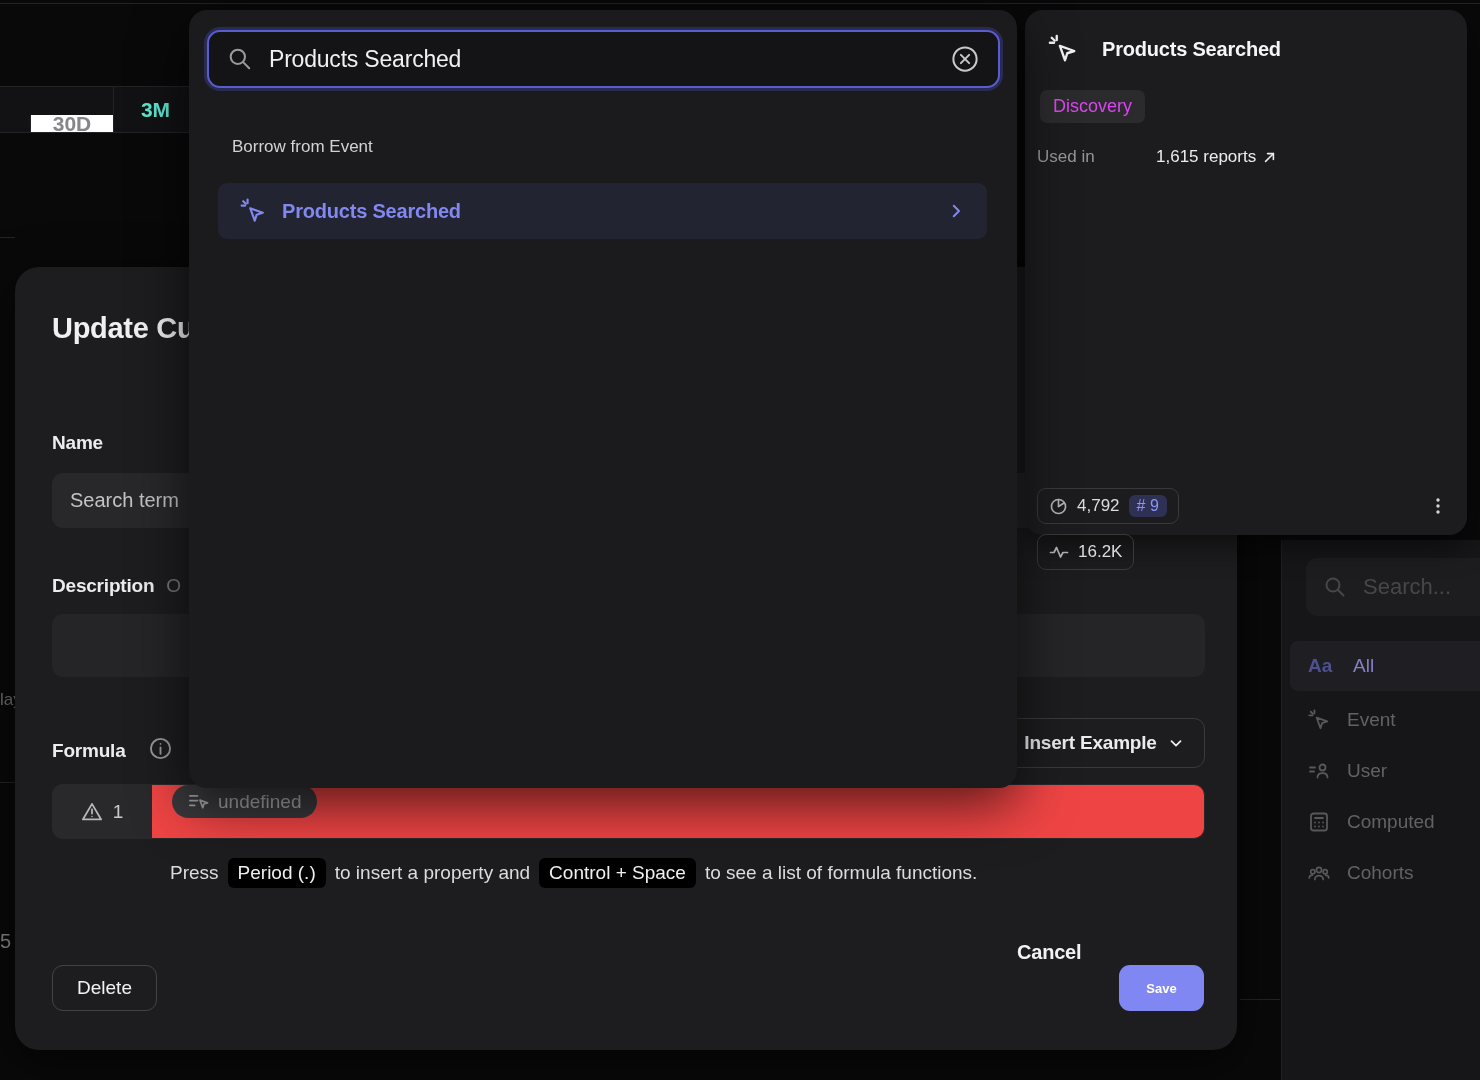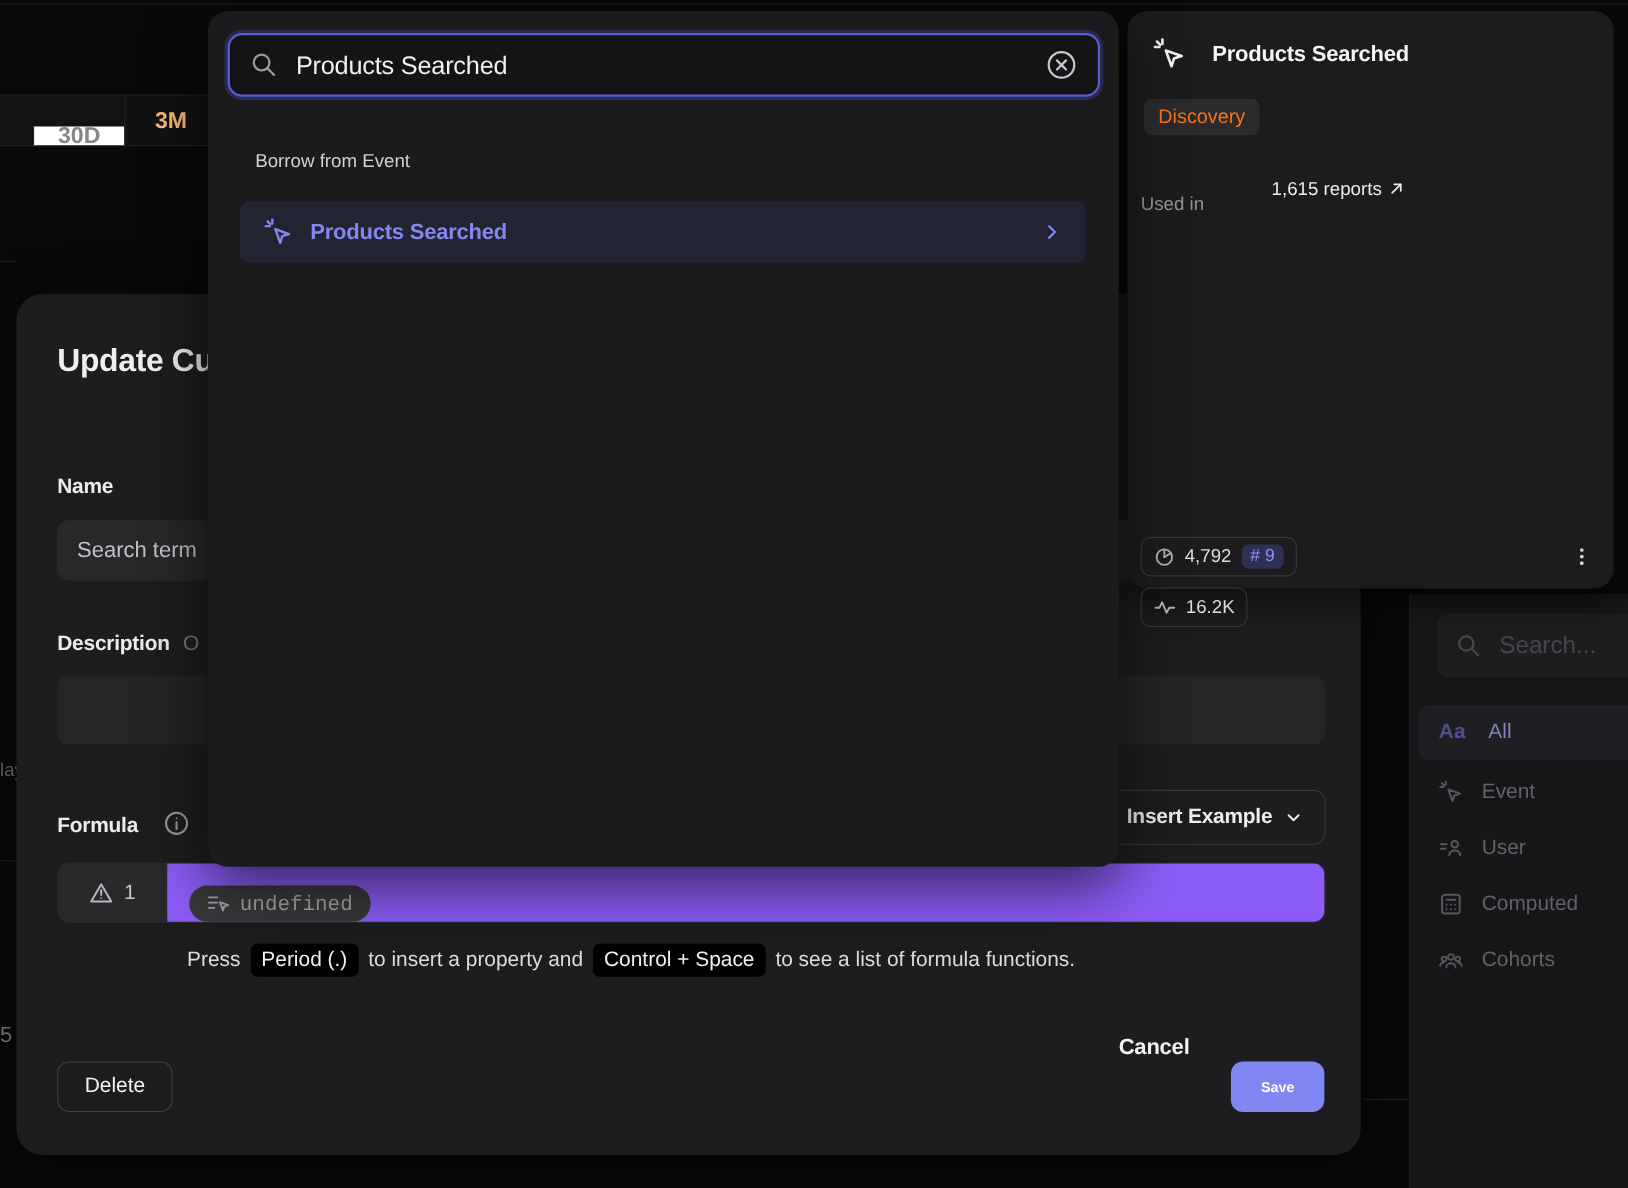--- a/index.html
+++ b/index.html
@@ -5,42 +5,42 @@
   * { margin:0; padding:0; box-sizing:border-box; }
   html,body { width:1480px; height:1080px; background:#09090a; overflow:hidden;
     font-family:"Liberation Sans", sans-serif; -webkit-font-smoothing:antialiased; }
   .abs { position:absolute; }
   #stage { position:relative; width:1480px; height:1080px; background:#09090a; }
 
   
   .top-hairline { left:0; top:3px; width:1480px; height:1px; background:#232326; }
   .seg { left:-55px; top:86px; height:47px; display:flex; border:1px solid #232327; background:#121214; }
   .seg-cell { width:84px; display:flex; align-items:center; justify-content:center;
-    font-size:21px; font-weight:bold; color:#fdba74; border-left:1px solid #232327; }
+    font-size:21px; font-weight:bold; color:#5eead4; border-left:1px solid #232327; }
   .seg-cell:first-child { border-left:none; }
   .seg-cell.sel { background:#ffffff; color:#85858a; width:83px;margin-top:28px; }
   .frag { color:#707074; }
   .hline { background:#242428; height:1px; }
 
   
   .modal { left:15px; top:267px; width:1222px; height:783px; background:#1d1d1f;
     border-radius:24px; box-shadow:0 12px 48px rgba(0,0,0,.6); }
   .modal-title { left:37px; top:45px; font-size:29px; font-weight:bold; color:#f0f0f2; letter-spacing:-.3px; }
   .field-label { font-size:19px; font-weight:bold; color:#ececee; letter-spacing:-.2px; }
   .opt { color:#77777b; font-weight:normal; }
   .name-input { left:37px; top:206px; width:1153px; height:55px; background:#28282b; border:none;
     border-radius:11px; color:#c3c3c7; font-size:20px; padding:0 18px; outline:none;
     font-family:"Liberation Sans", sans-serif; }
   .desc-box { left:37px; top:347px; width:1153px; height:63px; background:#252528; border-radius:11px; }
   .info-ic { color:#9a9a9e; }
   .formula-field { left:37px; top:517px; width:1153px; height:55px; display:flex; }
   .warn-box { width:100px; height:55px; background:#29292c; border-radius:11px 0 0 11px;
     display:flex; align-items:center; justify-content:center; gap:10px; color:#c9c9cd; font-size:19px; }
-  .formula-input { flex:1; background:#8b5cf6; border:1px solid #29292c; border-left:none;
-    border-radius:0 11px 11px 0; display:flex; align-items:flex-end; padding-left:20px;font-family:Liberation Mono, monospace; }
+  .formula-input { flex:1; background:#ef4444; border:1px solid #29292c; border-left:none;
+    border-radius:0 11px 11px 0; display:flex; align-items:flex-start; padding-left:20px; }
   .chip { display:flex; align-items:center; gap:9px; background:#39393c; border-radius:17px;
     height:33px; padding:0 16px; color:#a5a5a9; font-size:19px; }
   .insert-btn { left:989px; top:451px; width:201px; height:50px; border:1px solid #3a3a3e;
     border-radius:11px; background:transparent; display:flex; align-items:center; justify-content:center;
     gap:10px; color:#ececee; font-size:19px; font-weight:bold; letter-spacing:-.2px; }
   .hint { left:155px; top:591px; display:flex; align-items:center; gap:9px;
     color:#dcdcde; font-size:19px;text-align:center; }
   .kbd { background:#000000; border-radius:6px; padding:4px 10px; color:#f0f0f2; }
   .delete-btn { left:37px; top:698px; width:105px; height:46px; border:1px solid #434347;
     border-radius:11px; background:transparent; color:#f2f2f4; font-size:19px; display:flex;
@@ -63,23 +63,23 @@
   .sb-row.sel { background:#1f1f23; }
   .sb-aa { font-size:19px; font-weight:bold; color:#4e5090; width:28px; }
   .sb-row.sel .lbl { color:#8082c4; }
 
   
   .panel { left:1025px; top:10px; width:442px; height:525px; background:#1c1c1e; border-radius:18px;
     box-shadow:0 10px 30px rgba(0,0,0,.55); }
   .panel-head { left:23px; top:24px; display:flex; align-items:center; gap:24px; }
   .panel-title { font-size:20px; font-weight:bold; color:#f5f5f7; letter-spacing:-.2px; }
   .badge { left:15px; top:80px; height:33px; background:#2b2b2e; border-radius:7px; display:flex;
-    align-items:center; padding:0 13px; color:#f97316; font-size:18px; }
+    align-items:center; padding:0 13px; color:#d946ef; font-size:18px; }
   .used-row { left:12px; top:137px; display:flex; font-size:17px; }
-  .used-label { color:#96969a; width:119px;margin-top:29px; }
+  .used-label { color:#96969a; width:119px; }
   .used-value { color:#ececf0; display:flex; gap:7px; align-items:center; }
   .stats { left:12px; top:478px; display:flex; gap:10px; align-items:flex-start;flex-direction:column; }
   .pill { height:36px; border:1px solid #39393d; border-radius:9px; display:flex; align-items:center;
     gap:9px; padding:0 11px; color:#dcdcde; font-size:17px; }
   .pill .ic { color:#b2b2b6; display:flex; }
   .rank { background:#2e3054; border-radius:6px; padding:2px 8px; color:#8f93f7; font-size:16px; }
   .kebab { left:395px; top:480px; width:36px; height:32px; display:flex; align-items:center;
     justify-content:center; color:#d4d4d8; background:transparent; border:none; }
 
   

